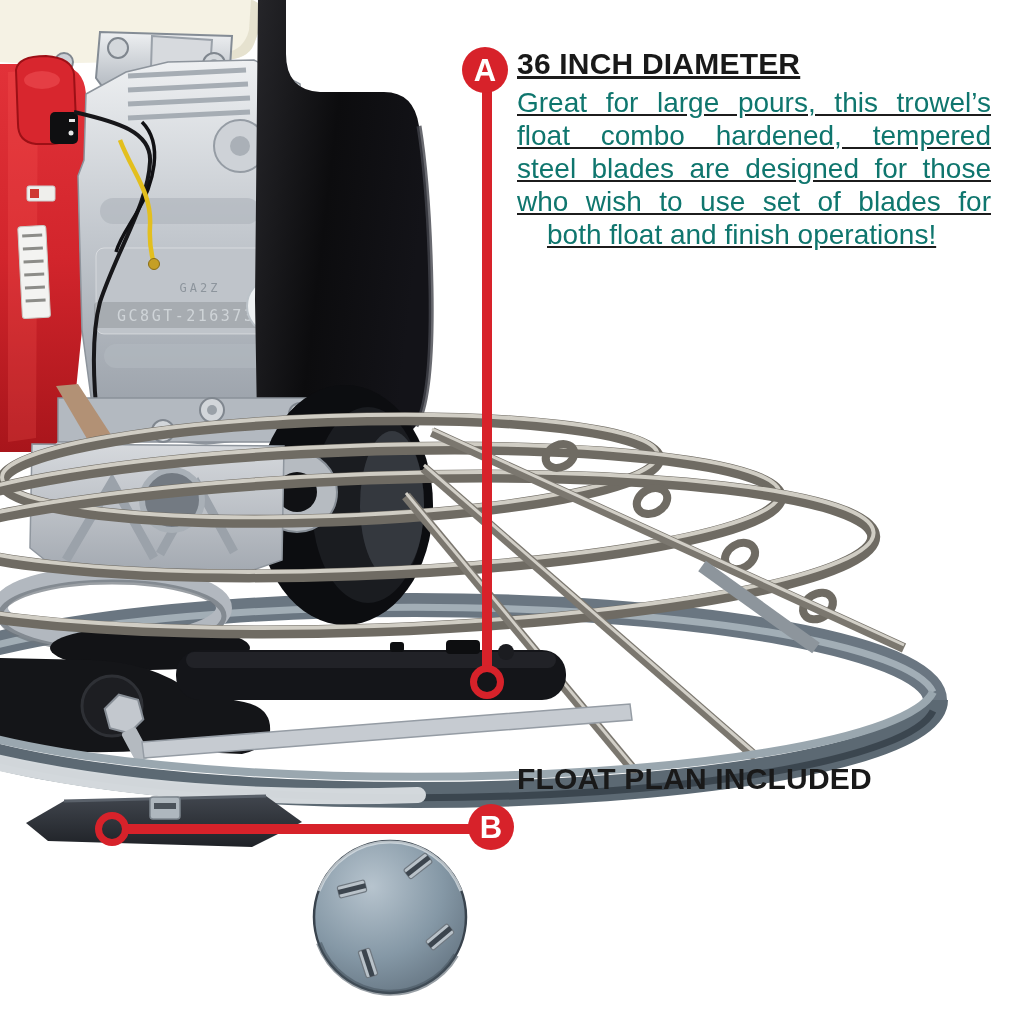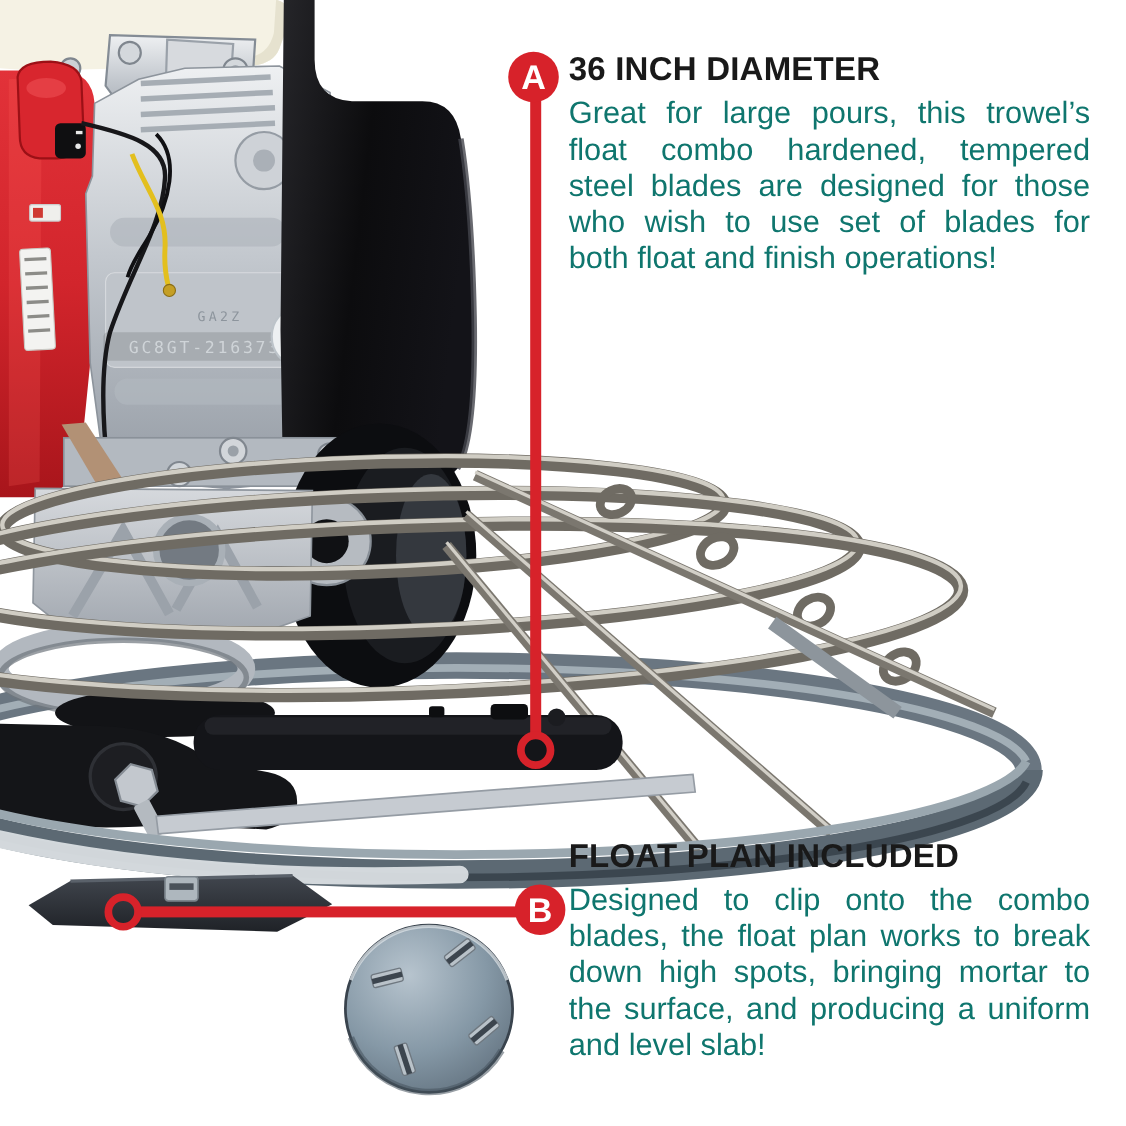--- a/index.html
+++ b/index.html
@@ -23,32 +23,32 @@
   }
   #marker-a { left:462px; top:47px; }
   #line-a   { left:482px; top:90px; height:578px; }
   #ring-a   { left:470px; top:665px; }
   #marker-b { left:468px; top:804px; }
   #line-b   { left:124px; top:824px; width:346px; }
   #ring-b   { left:95px;  top:812px; }
 
   
   .callout-text { position:absolute; left:517px; width:474px; z-index:6; color:#1c1c1c; }
-  #text-a { top:45px; }
+  #text-a { top:45px;text-decoration:underline; }
   #text-b { top:760px; }
   .callout-title {
     font-size:30px; font-weight:700; letter-spacing:0.2px; color:#191919;
     line-height:38px; white-space:nowrap;
   }
   .callout-body { margin-top:3px; font-size:28px; color:#0f766e; }
   .body-line {
     line-height:33px; height:33px; overflow:hidden;
     text-align:justify; text-align-last:justify; text-justify:inter-word;
   }
-  .body-line.last { text-align-last:left; }
+  .body-line.last { text-align-last:left;margin-left:30px; }
 </style>
 </head>
 <body>
 
 <div class="canvas">
 
   <svg class="photo-layer" viewBox="0 0 1024 1024" xmlns="http://www.w3.org/2000/svg">
     <defs>
       <linearGradient id="gSilver" x1="0" y1="0" x2="0" y2="1">
         <stop offset="0" stop-color="#eef0f2"></stop>
@@ -282,22 +282,15 @@
     </div>
   </div>
 
   <div id="line-b" class="leader-h"></div>
   <div id="ring-b" class="target-ring"></div>
   <div id="marker-b" class="marker">
     <span>B</span>
   </div>
   <div id="text-b" class="callout-text">
     <div class="callout-title">FLOAT PLAN INCLUDED</div>
-    <div class="callout-body">
-      <div class="body-line">Designed to clip onto the combo</div>
-      <div class="body-line">blades, the float plan works to break</div>
-      <div class="body-line">down high spots, bringing mortar to</div>
-      <div class="body-line">the surface, and producing a uniform</div>
-      <div class="body-line last">and level slab!</div>
-    </div>
   </div>
 
 </div>
 
 </body></html>

